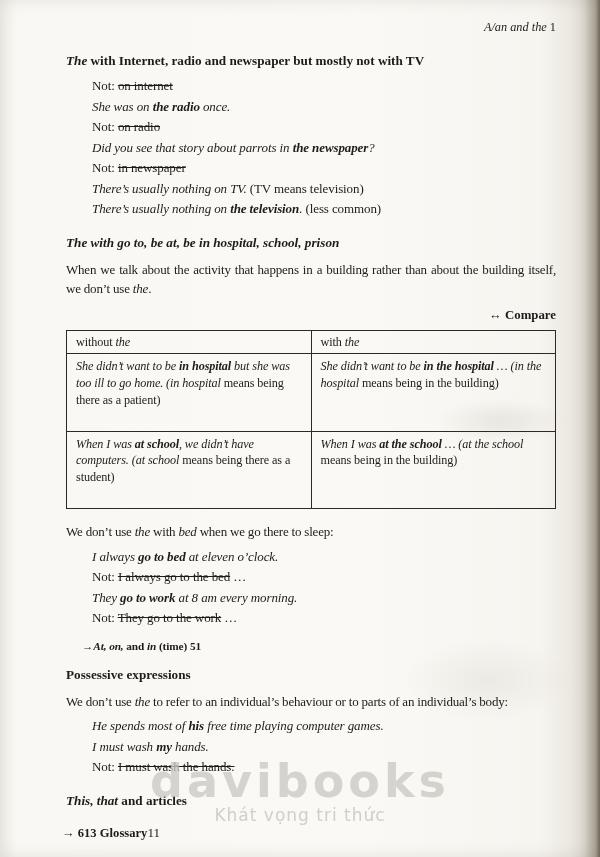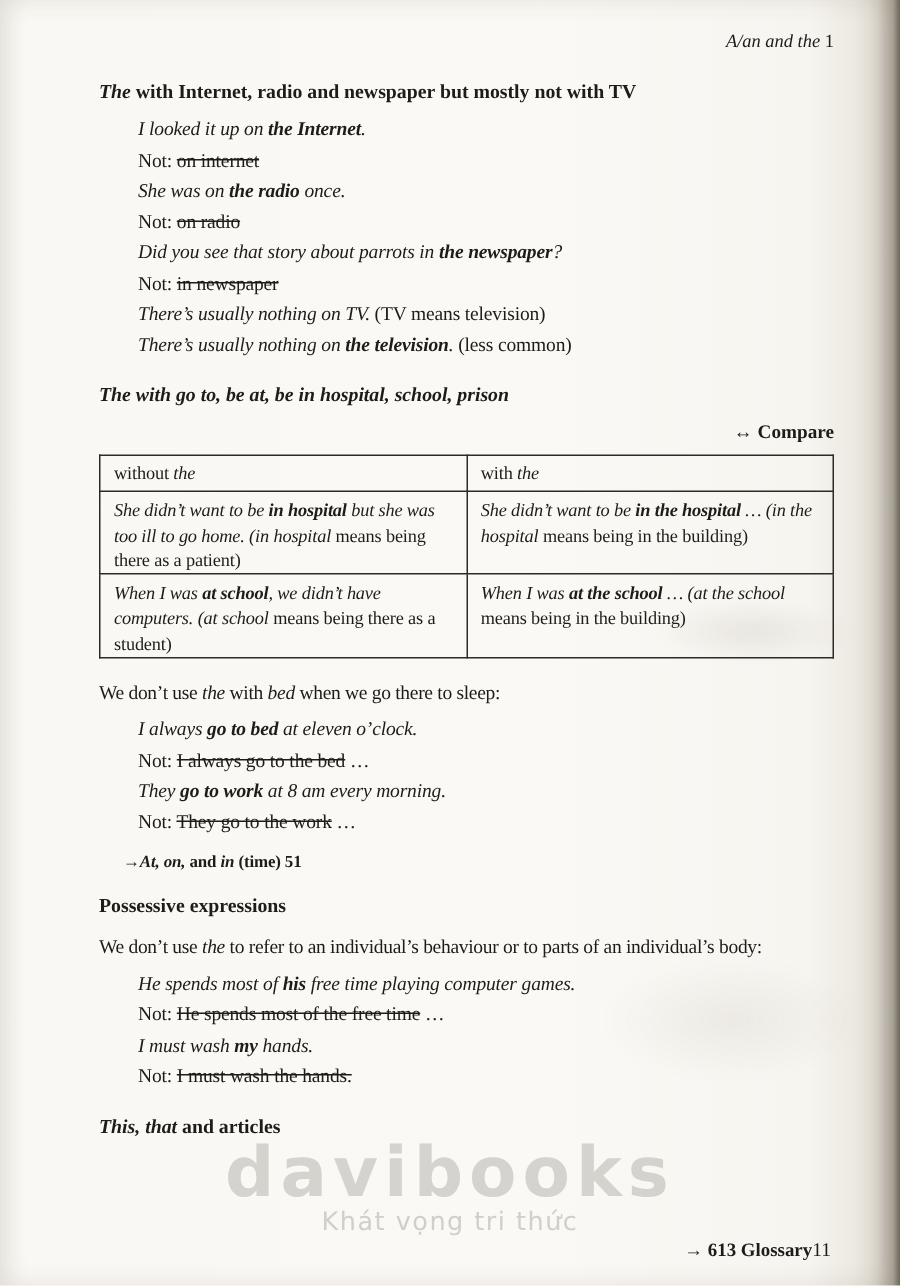--- a/index.html
+++ b/index.html
@@ -23,66 +23,66 @@
   .running-title{text-align:right;font-size:12.3px;margin-bottom:16px;}
 
   .section-heading{font-size:13.2px;margin:13px 0 6px;font-weight:normal;line-height:19px;}
   .body-par{font-size:13px;line-height:19.5px;letter-spacing:-0.2px;margin:8px 0 5px;text-align:justify;}
   .example{font-size:13px;line-height:20.5px;letter-spacing:-0.1px;margin:0 0 0 26px;}
 
   .compare-label{font-size:12.8px;margin:9px 0 7px;text-align:right;}
 
   table.compare-table{width:100%;border-collapse:collapse;margin:2px 0 13px;}
   .compare-table th,.compare-table td{
-    border:1px solid #2b2a26;padding:4px 9px 0;vertical-align:top;width:50%;
+    border:1px solid #2b2a26;padding:4px 9px 22px;vertical-align:top;width:50%;
     font-size:12.2px;line-height:16.8px;letter-spacing:-0.1px;text-align:left;font-weight:normal;
   }
   .compare-table th{padding:3px 9px;}
 
   .xref{font-size:11.3px;margin:11px 16px 3px;letter-spacing:-0.1px;}
 
   .c-n{}
   .c-i{font-style:italic;}
   .c-b{font-weight:700;font-family:Liberation Serif, serif;}
   .c-bi{font-weight:700;font-style:italic;}
   .c-s{text-decoration:line-through;}
 
   .watermark{position:absolute;left:0;right:0;bottom:32px;text-align:center;pointer-events:none;z-index:3;
     font-family:"DejaVu Sans","Liberation Sans",sans-serif;}
   .watermark-title{font-size:46px;font-weight:700;letter-spacing:4px;color:rgba(203,200,194,.78);line-height:46px;}
   .watermark-sub{font-size:17px;color:rgba(203,200,194,.88);letter-spacing:1px;margin-top:1px;}
 
-  .footer{position:absolute;left:62px;right:46px;bottom:16px;display:flex;justify-content:flex-end;
+  .footer{position:absolute;left:62px;right:46px;bottom:16px;display:flex;justify-content:flex-start;
     align-items:baseline;font-size:12.6px;z-index:2;}
   .page-number{font-size:13px;}
 </style>
 </head>
 <body>
 
 <div class="ghost-a"></div>
 <div class="ghost-b"></div>
 
 <div class="page">
 
   <div class="running-title"><span class="c-i">A/an and the</span><span class="c-n"> 1</span></div>
 
   <section>
     <h2 class="section-heading"><span class="c-bi">The</span><span class="c-b"> with Internet, radio and newspaper but mostly not with TV</span></h2>
-    <p class="example"><span class="c-i">I looked it up on </span><span class="c-bi">the Internet</span><span class="c-i">.</span></p>
     <p class="example"><span class="c-n">Not: </span><span class="c-s">on internet</span></p>
     <p class="example"><span class="c-i">She was on </span><span class="c-bi">the radio</span><span class="c-i"> once.</span></p>
     <p class="example"><span class="c-n">Not: </span><span class="c-s">on radio</span></p>
     <p class="example"><span class="c-i">Did you see that story about parrots in </span><span class="c-bi">the newspaper</span><span class="c-i">?</span></p>
     <p class="example"><span class="c-n">Not: </span><span class="c-s">in newspaper</span></p>
     <p class="example"><span class="c-i">There’s usually nothing on TV. </span><span class="c-n">(TV means television)</span></p>
     <p class="example"><span class="c-i">There’s usually nothing on </span><span class="c-bi">the television</span><span class="c-i">. </span><span class="c-n">(less common)</span></p>
   </section>
 
   <section>
     <h2 class="section-heading"><span class="c-bi">The with go to, be at, be in hospital, school, prison</span></h2>
+    <p class="body-par"><span class="c-n">When we talk about the activity that happens in a building rather than about the building itself, we don’t use </span><span class="c-i">the</span><span class="c-n">.</span></p>
     <p class="compare-label"><span class="c-b">↔ </span><span class="c-b">Compare</span></p>
 
     <table class="compare-table">
       <tbody>
         <tr>
           <th><span class="c-n">without </span><span class="c-i">the</span></th>
           <th><span class="c-n">with </span><span class="c-i">the</span></th>
         </tr>
         <tr>
           <td><span class="c-i">She didn’t want to be </span><span class="c-bi">in hospital</span><span class="c-i"> but she was too ill to go home. (</span><span class="c-i">in hospital</span><span class="c-n"> means being there as a patient)</span></td>
@@ -100,21 +100,20 @@
     <p class="example"><span class="c-n">Not: </span><span class="c-s">I always go to the bed</span><span class="c-n"> …</span></p>
     <p class="example"><span class="c-i">They </span><span class="c-bi">go to work</span><span class="c-i"> at 8 am every morning.</span></p>
     <p class="example"><span class="c-n">Not: </span><span class="c-s">They go to the work</span><span class="c-n"> …</span></p>
     <p class="xref"><span class="c-b">→</span><span class="c-bi">At, on,</span><span class="c-b"> and </span><span class="c-bi">in</span><span class="c-b"> (time) 51</span></p>
   </section>
 
   <section>
     <h2 class="section-heading"><span class="c-b">Possessive expressions</span></h2>
     <p class="body-par"><span class="c-n">We don’t use </span><span class="c-i">the</span><span class="c-n"> to refer to an individual’s behaviour or to parts of an individual’s body:</span></p>
     <p class="example"><span class="c-i">He spends most of </span><span class="c-bi">his</span><span class="c-i"> free time playing computer games.</span></p>
-    <p class="example"><span class="c-n">Not: </span><span class="c-s">He spends most of the free time</span><span class="c-n"> …</span></p>
     <p class="example"><span class="c-i">I must wash </span><span class="c-bi">my</span><span class="c-i"> hands.</span></p>
     <p class="example"><span class="c-n">Not: </span><span class="c-s">I must wash the hands.</span></p>
   </section>
 
   <section>
     <h2 class="section-heading"><span class="c-bi">This, that</span><span class="c-b"> and articles</span></h2>
 
   </section>
 
 </div>

